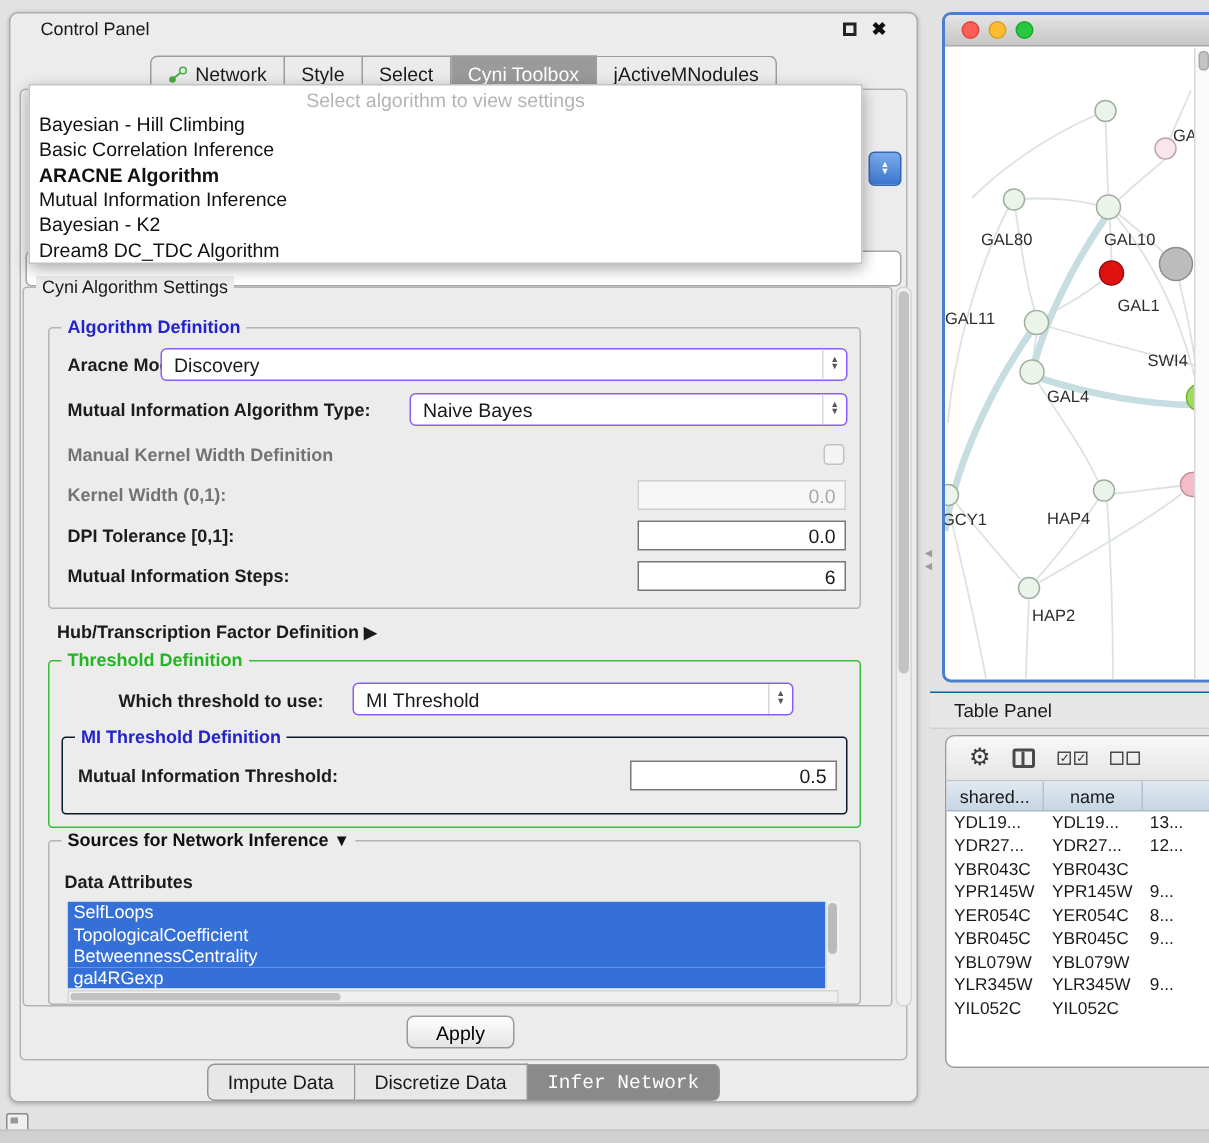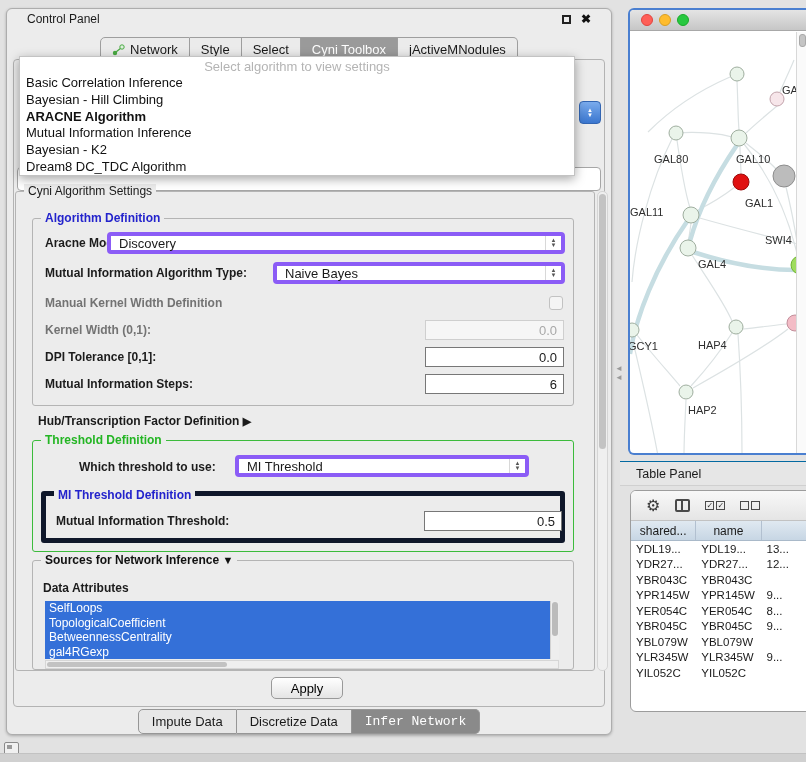--- a/index.html
+++ b/index.html
@@ -54,29 +54,29 @@
   .vscroll { position:absolute; left:590px; top:182px; width:11px; height:480px; background:#efefef;
              border:1px solid #d5d5d5; border-radius:5px; z-index:2; }
   .vscroll-thumb { position:absolute; left:1px; top:2px; width:7px; height:255px; background:#c3c3c3;
                    border-radius:4px; }
 
   .alg-group { position:absolute; left:16px; top:26px; width:542px; height:188px;
                border:1px solid #b4b4b4; border-radius:3px; }
   .thresh-group { position:absolute; left:16px; top:248px; width:542px; height:112px;
                   border:1px solid #3cbb3c; border-radius:3px;padding-left:27px; }
   .mi-group { position:absolute; left:8px; top:50px; width:524px; height:52px;
-              border:5px solid #0f172a; border-radius:3px; }
+              border:1px solid #0f172a; border-radius:3px; }
   .sources-group { position:absolute; left:16px; top:368px; width:542px; height:110px;
                    border:1px solid #b4b4b4; border-radius:3px; }
 
   .lbl { position:absolute; font-size:12px; font-weight:bold; color:#1c1c1c; line-height:22px;
          white-space:nowrap; }
   .lbl--disabled { color:#737373; }
 
-  .combo { position:absolute; height:22px; background:#fff; border:4px solid #8b5cf6; border-radius:4px;
+  .combo { position:absolute; height:22px; background:#fff; border:1px solid #8b5cf6; border-radius:4px;
            display:flex; align-items:center; font-size:13px; }
   .combo-text { flex:1; padding-left:8px; white-space:nowrap; overflow:hidden; }
   .combo-arrows { width:16px; display:flex; flex-direction:column; align-items:center;
                   justify-content:center; color:#555; border-left:1px solid #d8d8d8; height:100%; }
   .combo-arrows span { font-size:6px; line-height:5px; }
 
   .field { position:absolute; height:20px; background:#fff; border:1px solid #777;
            display:flex; align-items:center; justify-content:flex-end; padding-right:6px;
            font-size:13px; }
   .field--disabled { background:#f6f6f6; border-color:#cfcfcf; color:#a8a8a8; }
@@ -202,22 +202,22 @@
 
     <div class="combo-sliver"></div>
     <div class="combo-frag">
       <span>▲</span>
       <span>▼</span>
     </div>
 
     <div class="popup">
       <div class="dd-placeholder">Select algorithm to view settings</div>
       <div id="dd-items">
+          <div class="dd-item">Bayesian - Hill Climbing</div>
           <div class="dd-item">Basic Correlation Inference</div>
-          <div class="dd-item">Bayesian - Hill Climbing</div>
           <div class="dd-item dd-item--selected">ARACNE Algorithm</div>
           <div class="dd-item">Mutual Information Inference</div>
           <div class="dd-item">Bayesian - K2</div>
           <div class="dd-item">Dream8 DC_TDC Algorithm</div>
         </div>
     </div>
 
     <div class="settings-group">
       <span class="group-title">Cyni Algorithm Settings</span>
 

